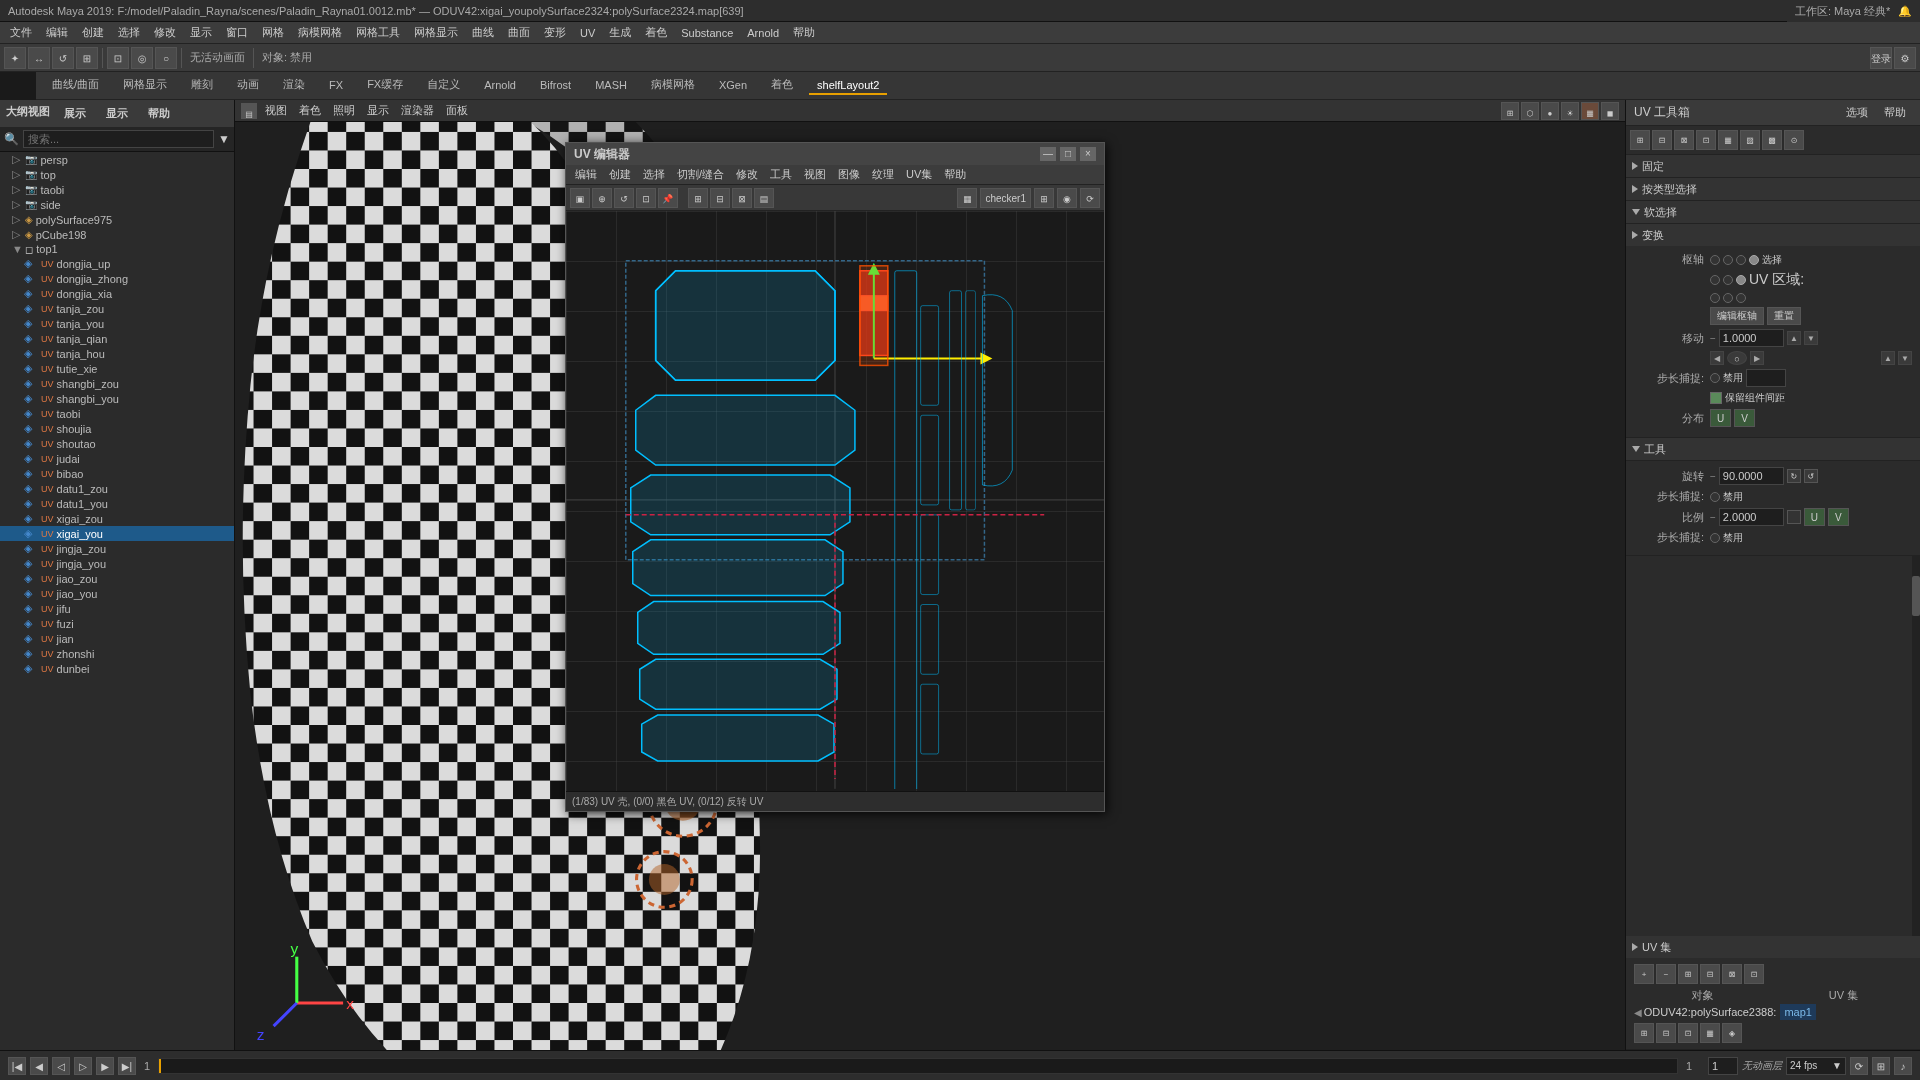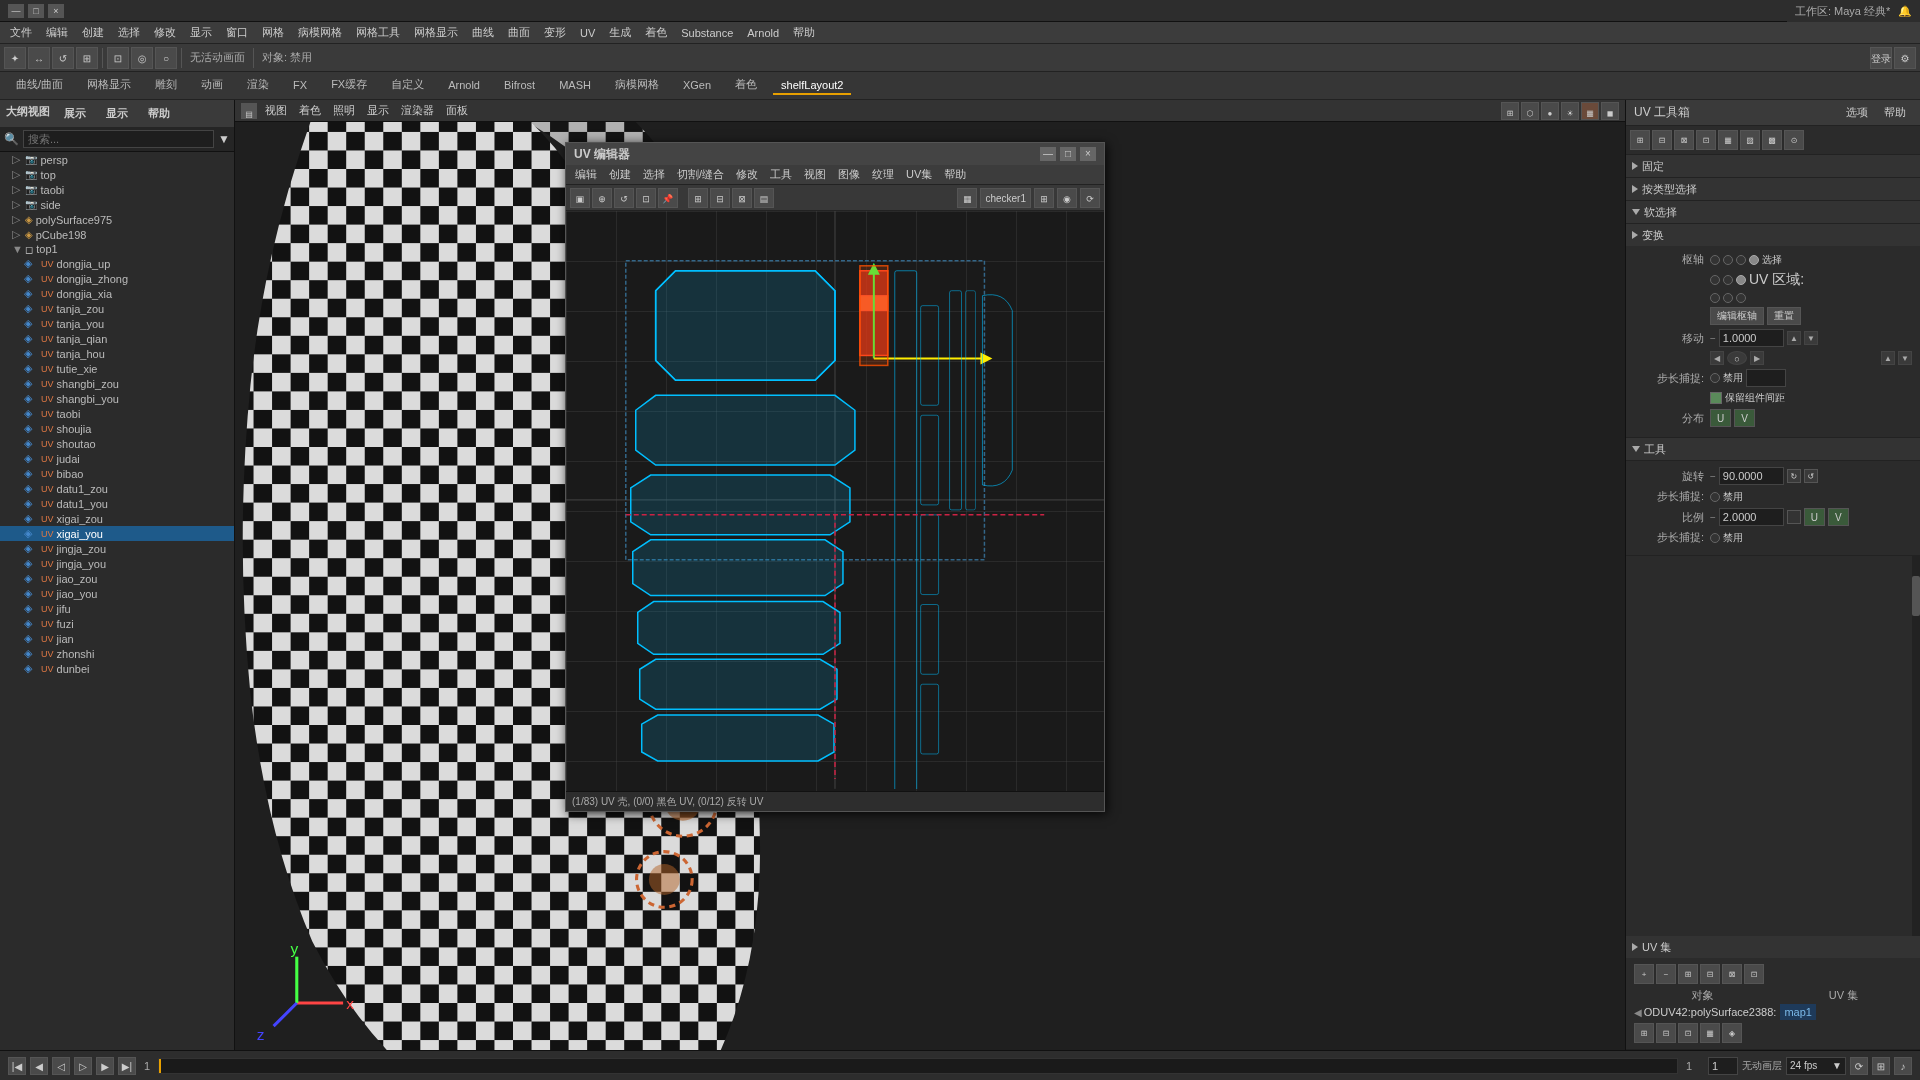--- a/index.html
+++ b/index.html
@@ -74,20 +74,21 @@
 
     
     #shelfbar {
       height: 28px;
       background: #363636;
       display: flex;
       align-items: center;
       padding: 0 8px;
       gap: 8px;
       border-bottom: 1px solid #222;
+      margin-left: 36px;
     }
     .shelf-tab {
       padding: 2px 8px;
       font-size: 11px;
       color: #bbb;
       cursor: pointer;
       border-bottom: 2px solid transparent;
     }
     .shelf-tab.active { border-bottom: 2px solid #e8a000; color: #fff; }
 
@@ -447,20 +448,21 @@
       padding: 0 8px;
       font-size: 11px;
       color: #aaa;
       gap: 8px;
     }
   </style>
 </head>
 <body>
 
 <div id="titlebar">
+  <div class="title">Autodesk Maya 2019: F:/model/Paladin_Rayna/scenes/Paladin_Rayna01.0012.mb* — ODUV42:xigai_youpolySurface2324:polySurface2324.map[639]</div>
   <div class="win-btns">
     <button class="win-btn">—</button>
     <button class="win-btn">□</button>
     <button class="win-btn">×</button>
   </div>
 </div>
 
 <div id="menubar">
   <span class="menu-item">文件</span>
   <span class="menu-item">编辑</span>
@@ -1139,21 +1141,21 @@
     <div class="play-btn">▶</div>
     <div class="play-btn">▶|</div>
   </div>
   <div class="timeline-num">1</div>
   <div class="timeline-track">
     <div style="position:absolute;left:0;top:0;bottom:0;width:2px;background:#e8a000;"></div>
   </div>
   <div class="timeline-num">1</div>
   <div style="margin-left:8px;display:flex;align-items:center;gap:4px;">
     <input class="prop-input" style="width: 30px;" value="1">
-    <div style="font-size:10px;color:#aaa;">无动画层</div>
+    <div style="font-size:10px;color:#aaa;font-style:italic;">无动画层</div>
     <div style="width:60px;height:18px;background:#1e1e1e;border:1px solid #444;font-size:10px;color:#ccc;display:flex;align-items:center;padding:0 3px;">
       <span>24 fps</span>
       <span style="margin-left:auto;">▼</span>
     </div>
     <div class="play-btn">⟳</div>
     <div class="play-btn">⊞</div>
     <div class="play-btn">♪</div>
   </div>
 </div>
 

